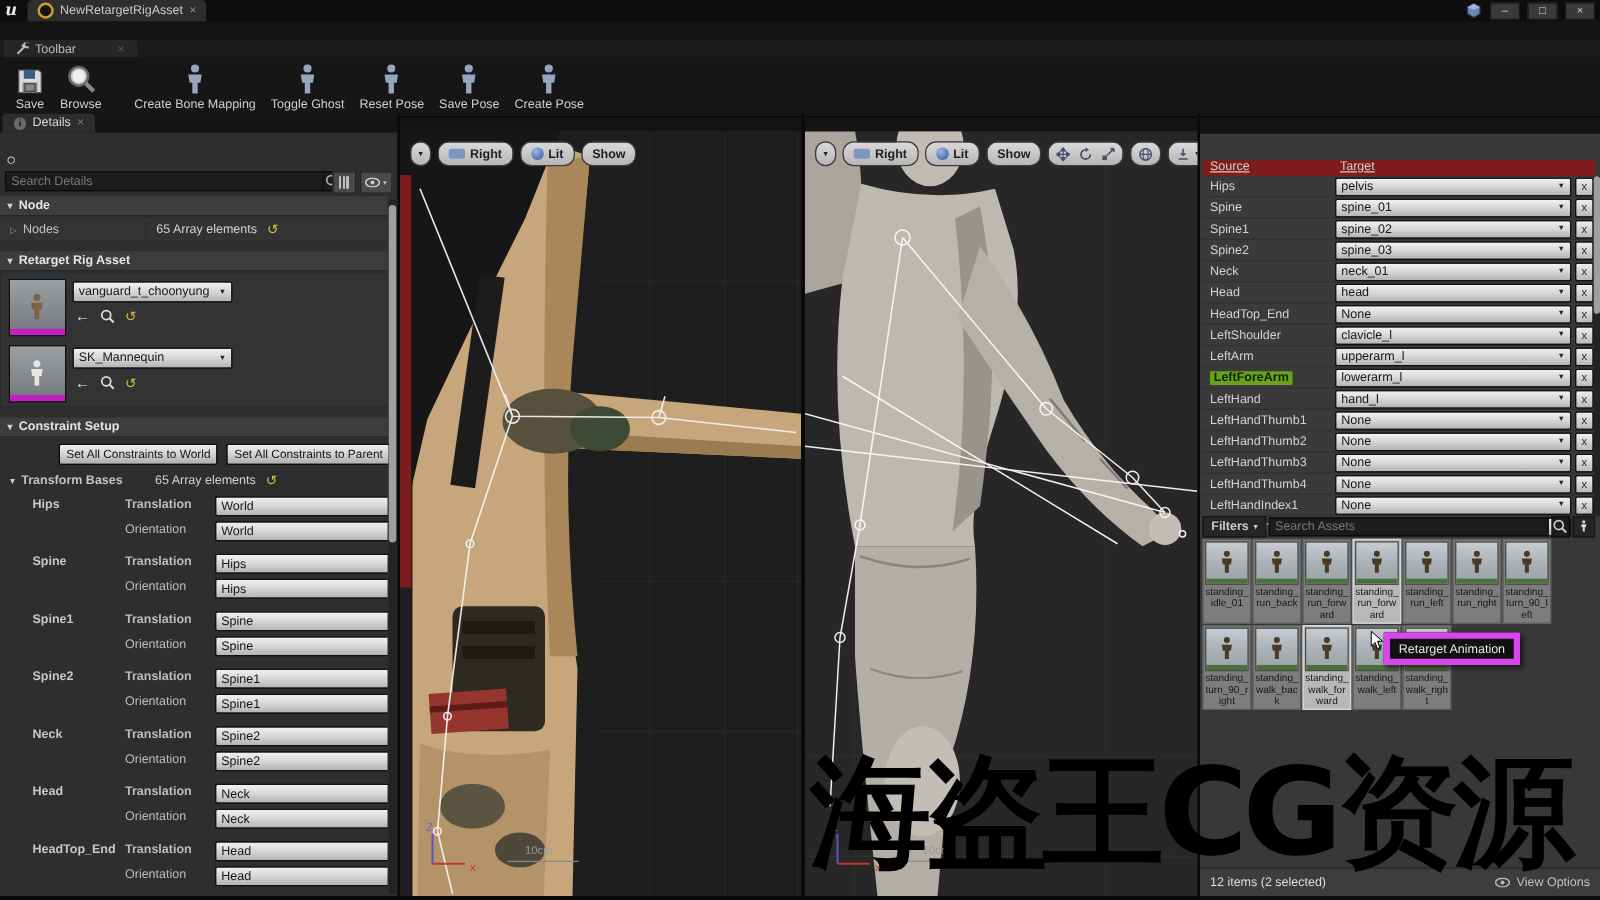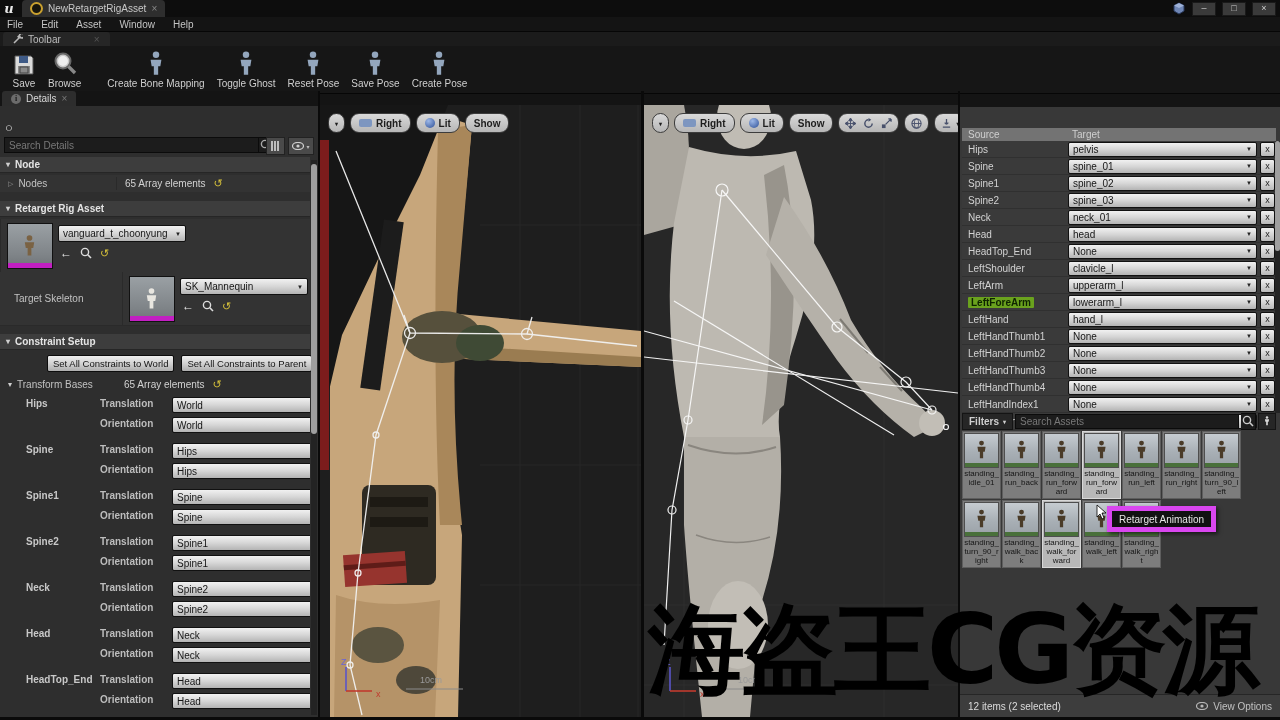--- a/index.html
+++ b/index.html
@@ -66,21 +66,21 @@
   .skel-combo{width:118px;height:15px;}
   .mini-icons{display:flex;gap:8px;align-items:center;padding-left:2px;}
   .back-ico{color:#e8e8e8;font-size:12px;font-weight:bold;}
   .btn-row{position:absolute;left:18px;display:flex;gap:7px;margin-left:29px;}
   .ue-btn{background:linear-gradient(180deg,#efefef 0%,#d2d2d2 50%,#aeaeae 100%);border:1px solid #0d0d0d;border-radius:2px;
           color:#141414;font-size:9.5px;padding:2px 5px;font-family:"Liberation Sans",sans-serif;}
   .tbases{position:absolute;left:0;right:8px;top:289px;bottom:0;overflow:hidden;background:#2e2e2e;}
   .tb-block{height:46px;position:relative;}
   .tb-bone{position:absolute;left:26px;top:3px;color:#c8c8c8;font-weight:bold;}
   .tb-lab1{position:absolute;left:100px;top:3px;color:#bdbdbd;font-weight:bold;}
-  .tb-lab2{position:absolute;left:100px;top:23px;color:#bdbdbd;font-weight:bold;}
+  .tb-lab2{position:absolute;left:100px;top:23px;color:#bdbdbd;font-weight:normal;}
   .tb-c1{position:absolute;left:172px;top:2px;width:133px;}
   .tb-c2{position:absolute;left:172px;top:22px;width:133px;}
   .vscroll{position:absolute;width:6px;background:#232323;}
   .vthumb{position:absolute;left:0;width:6px;background:#9f9f9f;border-radius:3px;}
   
   .vp{position:absolute;top:105px;height:612px;background:#1f1f1f;overflow:hidden;}
   .vp-tools{position:absolute;left:8px;top:8px;display:flex;gap:5px;z-index:5;align-items:center;}
   .pill{height:18px;background:linear-gradient(180deg,#d9d9d9,#b6b6b6);border:1px solid #3c3c3c;border-radius:9px;
         color:#1d1d1d;font-weight:bold;display:flex;align-items:center;gap:4px;padding:0 8px;}
   .pill.sm{padding:0 6px;}
@@ -89,21 +89,21 @@
   .cam-ico:before{content:"";position:absolute;left:-3px;top:2px;border:3px solid transparent;border-right:4px solid #7d96c0;}
   .lit-ico{width:10px;height:10px;border-radius:50%;background:radial-gradient(circle at 35% 30%,#9db8e8,#2d4f96);}
   .pillgroup{height:18px;background:linear-gradient(180deg,#d9d9d9,#b6b6b6);border:1px solid #3c3c3c;border-radius:9px;
              display:flex;align-items:center;padding:0 6px;gap:7px;color:#333;}
   .gicon{width:11px;height:11px;display:block;}
   .wm{position:absolute;left:648px;top:598px;width:640px;font-size:97px;line-height:1.08;font-weight:bold;color:#000;
       white-space:nowrap;z-index:40;font-family:"DejaVu Sans",sans-serif;letter-spacing:-4px;}
   
   .rpanel{position:absolute;left:960px;top:107px;width:320px;bottom:3px;background:#383838;}
   .rsearch{position:absolute;left:2px;top:3px;right:4px;height:16px;display:flex;}
-  .map-head{position:absolute;left:2px;top:21px;right:4px;height:13px;background:#737373;display:flex;align-items:center;color:#cfcfcf;}
+  .map-head{position:absolute;left:2px;top:21px;right:4px;height:13px;background:#7f1d1d;display:flex;align-items:flex-start;color:#cfcfcf;text-decoration:underline;}
   .map-head .c1{width:104px;padding-left:6px;}
   .map-rows{position:absolute;left:2px;top:34px;right:4px;}
   .map-row{height:16px;display:flex;align-items:center;background:#3a3a3a;border-bottom:1px solid #303030;}
   .map-src{width:100px;padding-left:6px;color:#d2d2d2;white-space:nowrap;}
   .map-src .chip{display:inline-block;}
   .chip.hl{background:#6aa21e;color:#0e2400;font-weight:bold;padding:0 3px;border-radius:1px;}
   .map-combo{flex:1;height:13px;}
   .map-x{width:13px;height:13px;margin:0 1px 0 3px;background:linear-gradient(180deg,#efefef,#b9b9b9);border:1px solid #111;
          border-radius:2px;color:#222;display:flex;align-items:center;justify-content:center;font-size:9px;}
   .filters-row{position:absolute;left:2px;top:306px;right:4px;height:16px;display:flex;gap:2px;align-items:center;}
@@ -155,33 +155,20 @@
       <svg width="14" height="13" viewBox="0 0 14 13">
         <path d="M7,1 L12,3.5 L12,9 L7,12 L2,9 L2,3.5 Z" fill="#6f86b5" stroke="#2b3b5e"></path>
         <path d="M7,1 L12,3.5 L7,6 L2,3.5 Z" fill="#9fb2d8"></path>
       </svg>
       <div class="winbtn">–</div>
       <div class="winbtn">□</div>
       <div class="winbtn">×</div>
     </div>
   </div>
 
-  <div class="menubar">
-
-      <span>File</span>
-
-      <span>Edit</span>
-
-      <span>Asset</span>
-
-      <span>Window</span>
-
-      <span>Help</span>
-
-  </div>
 
   <div class="tabstrip">
     <div class="toolbar-tab">
       <svg width="10" height="10" viewBox="0 0 10 10">
         <path d="M1,9 L5,5 M5,5 L7,3 A2.4,2.4 0 1 0 6.6,1.2 L4.6,3.2" stroke="#b9b9b9" stroke-width="1.6" fill="none"></path>
       </svg>
       <span>Toolbar</span>
       <span class="dimx">×</span>
     </div>
   </div>
@@ -327,23 +314,20 @@
               <svg width="12" height="12" viewBox="0 0 12 12" color="#ddd">
                   <use href="#magsvg"></use>
                 </svg>
               <span class="reset-ico">↺</span>
             </div>
           </div>
         </div>
       </div>
 
       <div class="skel-row" style="top:166px">
-        <div class="skel-label">
-            <span>Target Skeleton</span>
-          </div>
         <div class="skel-body">
           <div class="thumb48">
             <svg class="fig-dark" viewBox="0 0 16 24" fill="#e8e6e0">
                 <use href="#figman"></use>
               </svg>
             <div class="mg"></div>
           </div>
           <div class="skel-ctrl">
             <div class="combo skel-combo">
               <span class="ct">SK_Mannequin</span>
@@ -366,21 +350,21 @@
       </div>
 
       <div class="btn-row" style="top:249px">
         <button class="ue-btn">Set All Constraints to World</button>
         <button class="ue-btn">Set All Constraints to Parent</button>
       </div>
 
       <div class="prop-row" style="top:270px;background:#2e2e2e">
         <div class="prop-label">
           <span style="font-size:8px;color:#cfcfcf">▾</span>
-          <span style="font-weight:normal">Transform Bases</span>
+          <span style="font-weight:bold">Transform Bases</span>
         </div>
         <div class="prop-value" style="border-left:none">
           <span>65 Array elements</span>
           <span class="reset-ico">↺</span>
         </div>
       </div>
 
       <div class="tbases">
 
           <div class="tb-block">

